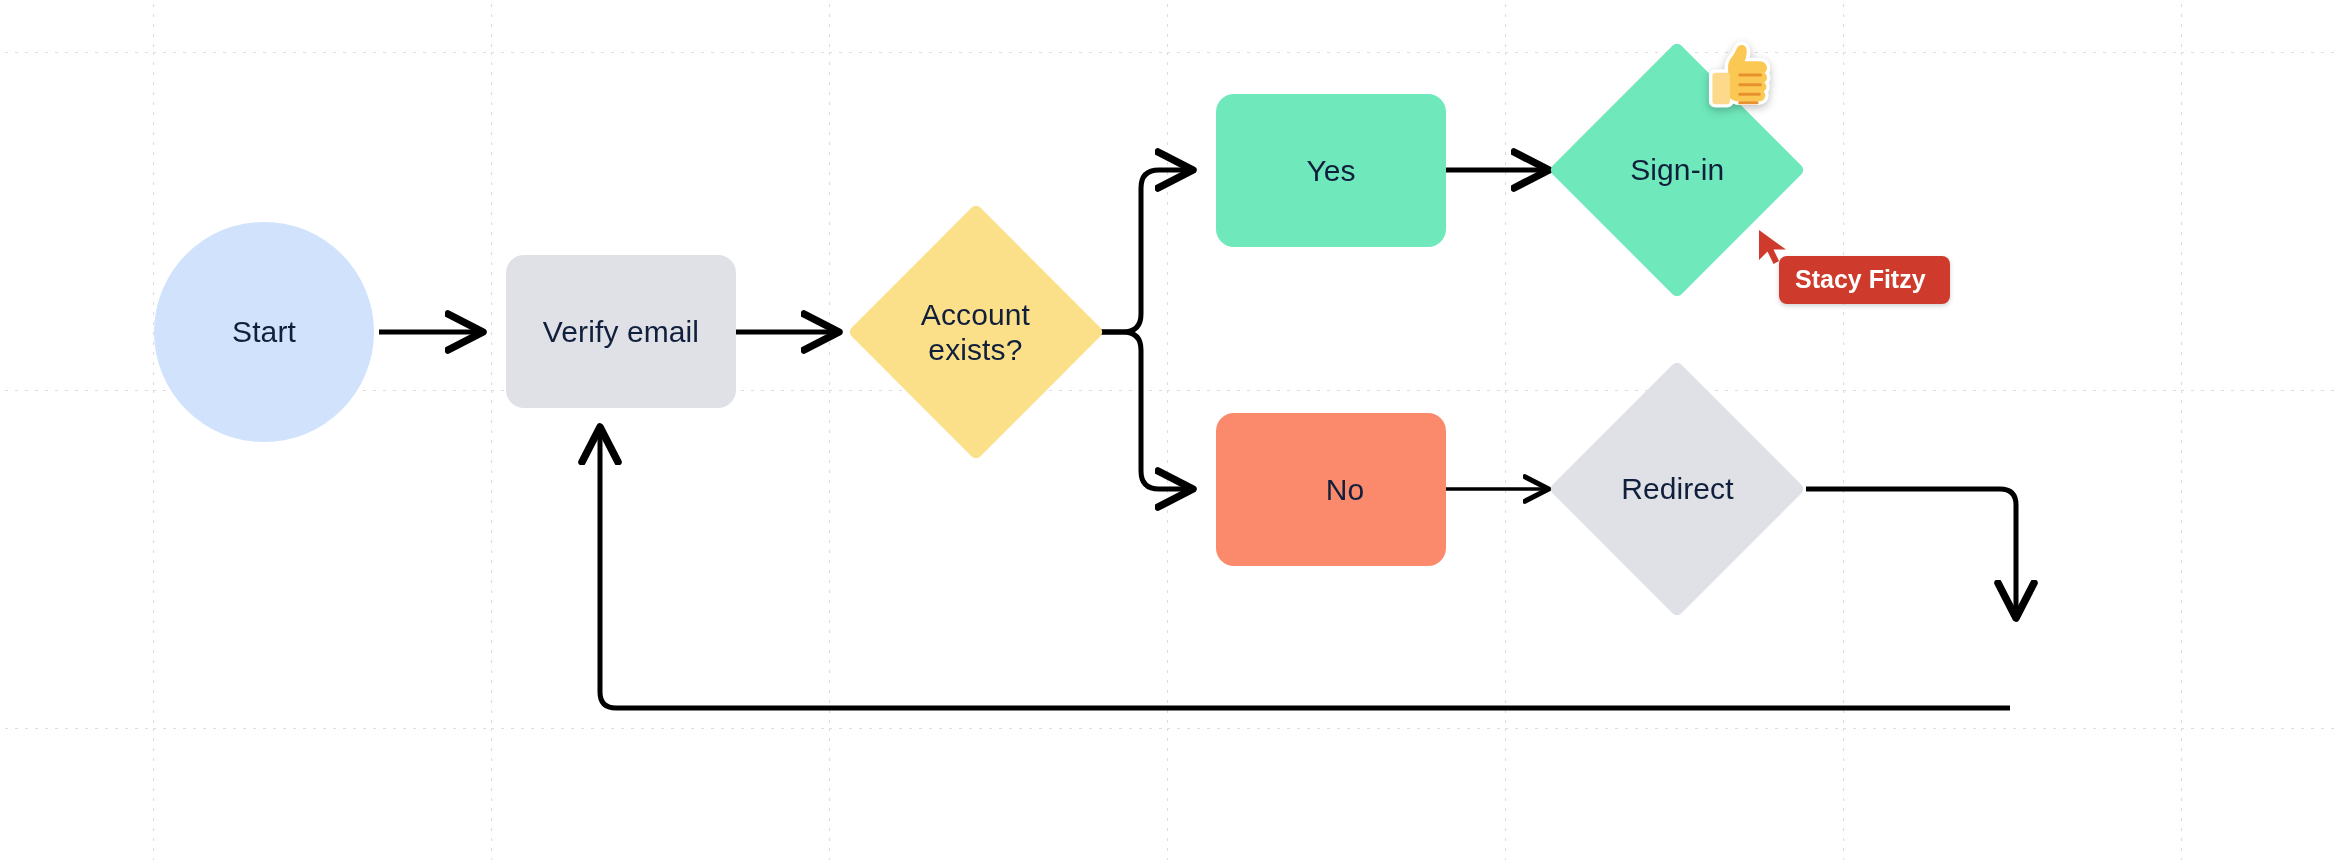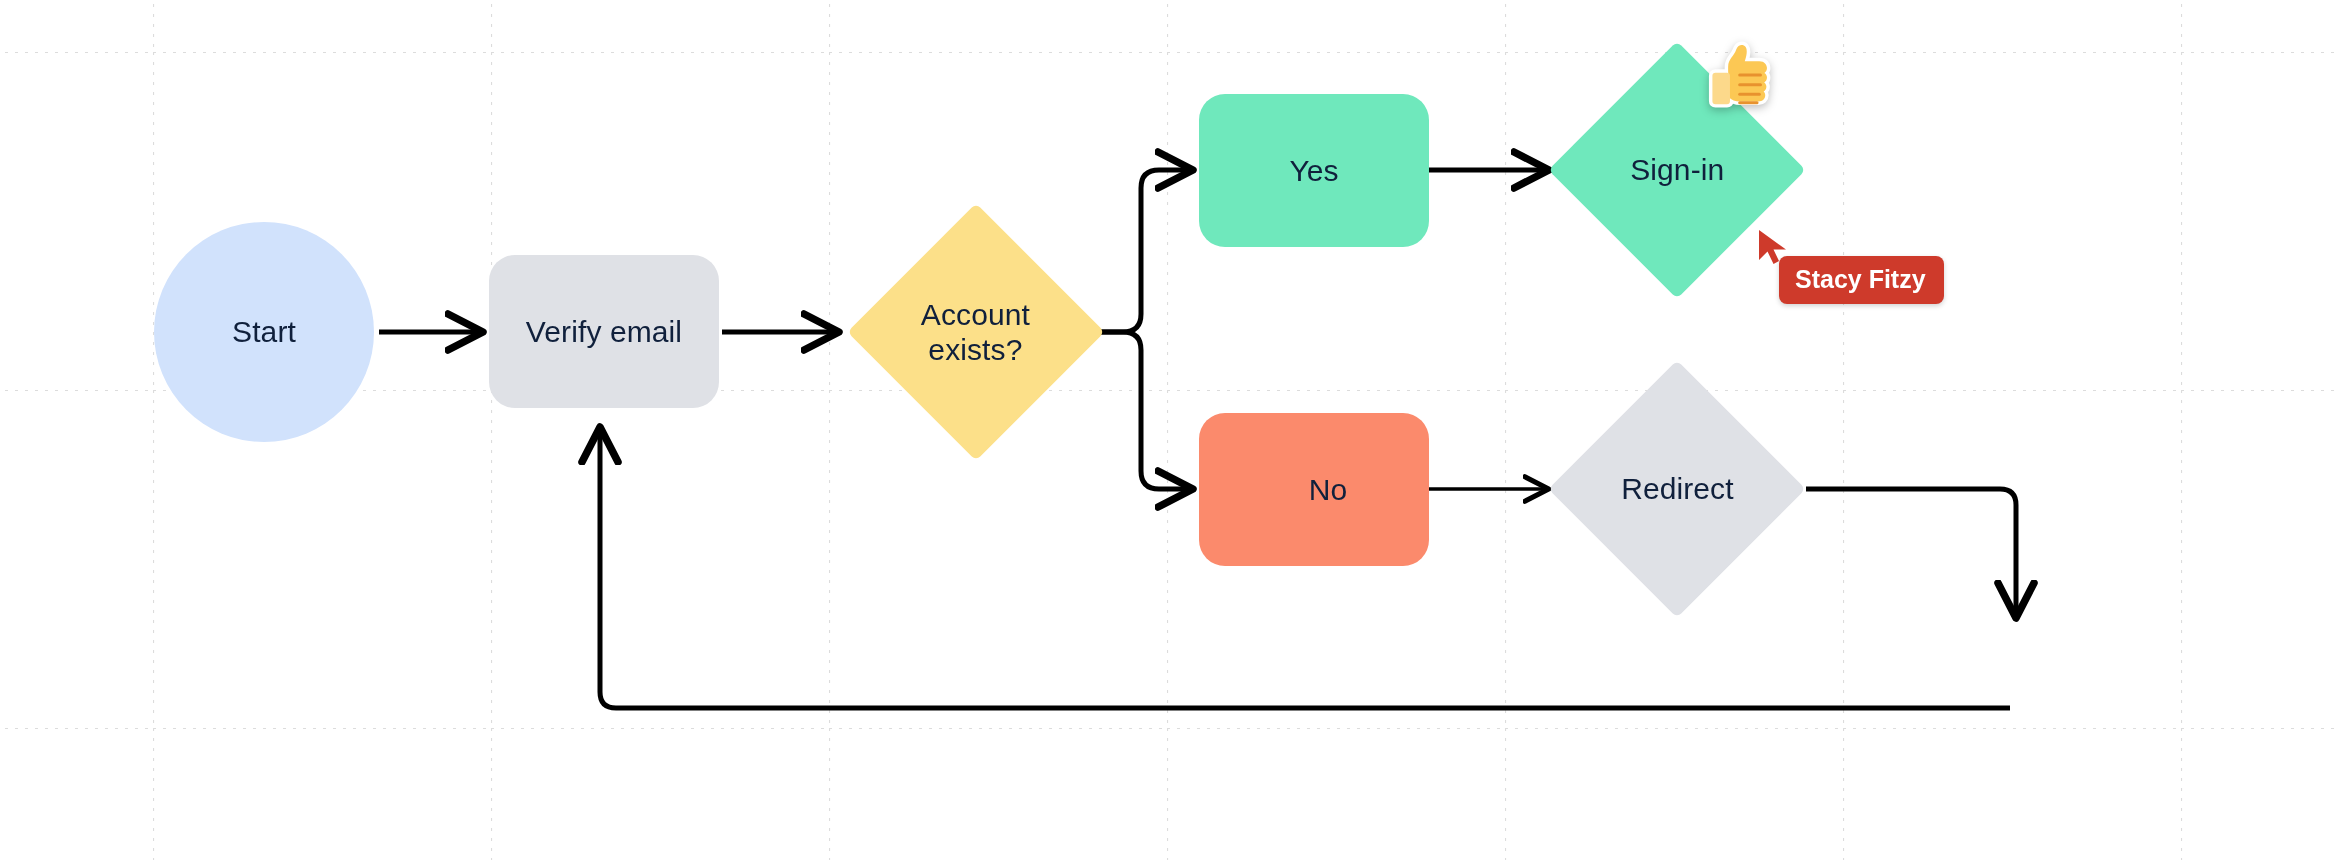--- a/index.html
+++ b/index.html
@@ -44,21 +44,21 @@
   .node-label {
     color: #10203C;
     font-size: 30px;
     line-height: 1.18;
     text-align: center;
     white-space: pre-line;
     letter-spacing: 0.1px;
     user-select: none;
   }
   .shape-circle  { border-radius: 50%; }
-  .shape-rect    { border-radius: 26px; }
+  .shape-rect    { border-radius: 18px; margin-left: 17px; }
   .shape-diamond {
     transform: rotate(45deg);
     border-radius: 6px;
   }
   .shape-diamond > .node-label {
     transform: rotate(-45deg);
   }
 
   
   .sticker {
@@ -72,21 +72,21 @@
   
   .cursor-wrap { position: absolute; }
   .cursor-arrow { position: absolute; left: 0; top: 0; }
   .cursor-name {
     position: absolute;
     left: 22px;
     top: 28px;
     color: #ffffff;
     font-size: 25px;
     font-weight: bold;
-    padding: 9px 18px 10px 16px;
+    padding: 9px 24px 10px 16px;
     border-radius: 8px;
     white-space: nowrap;
     box-shadow: 0 2px 5px rgba(0,0,0,0.18);
     user-select: none;
   }
 </style>
 </head>
 <body>
 
 <div id="canvas">

